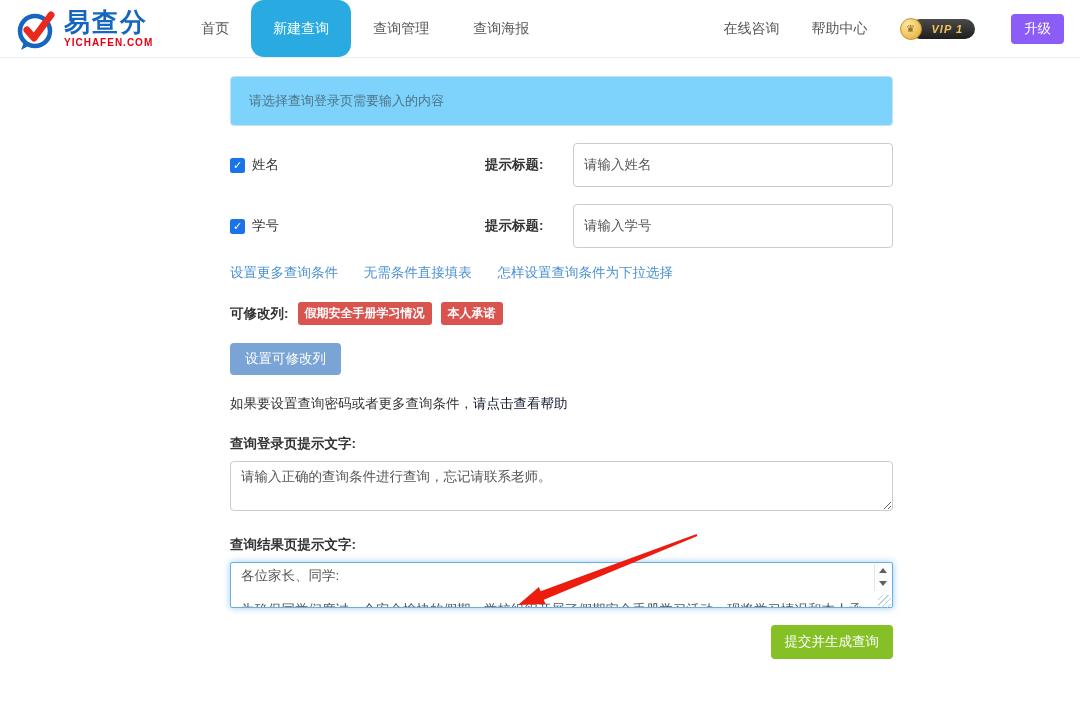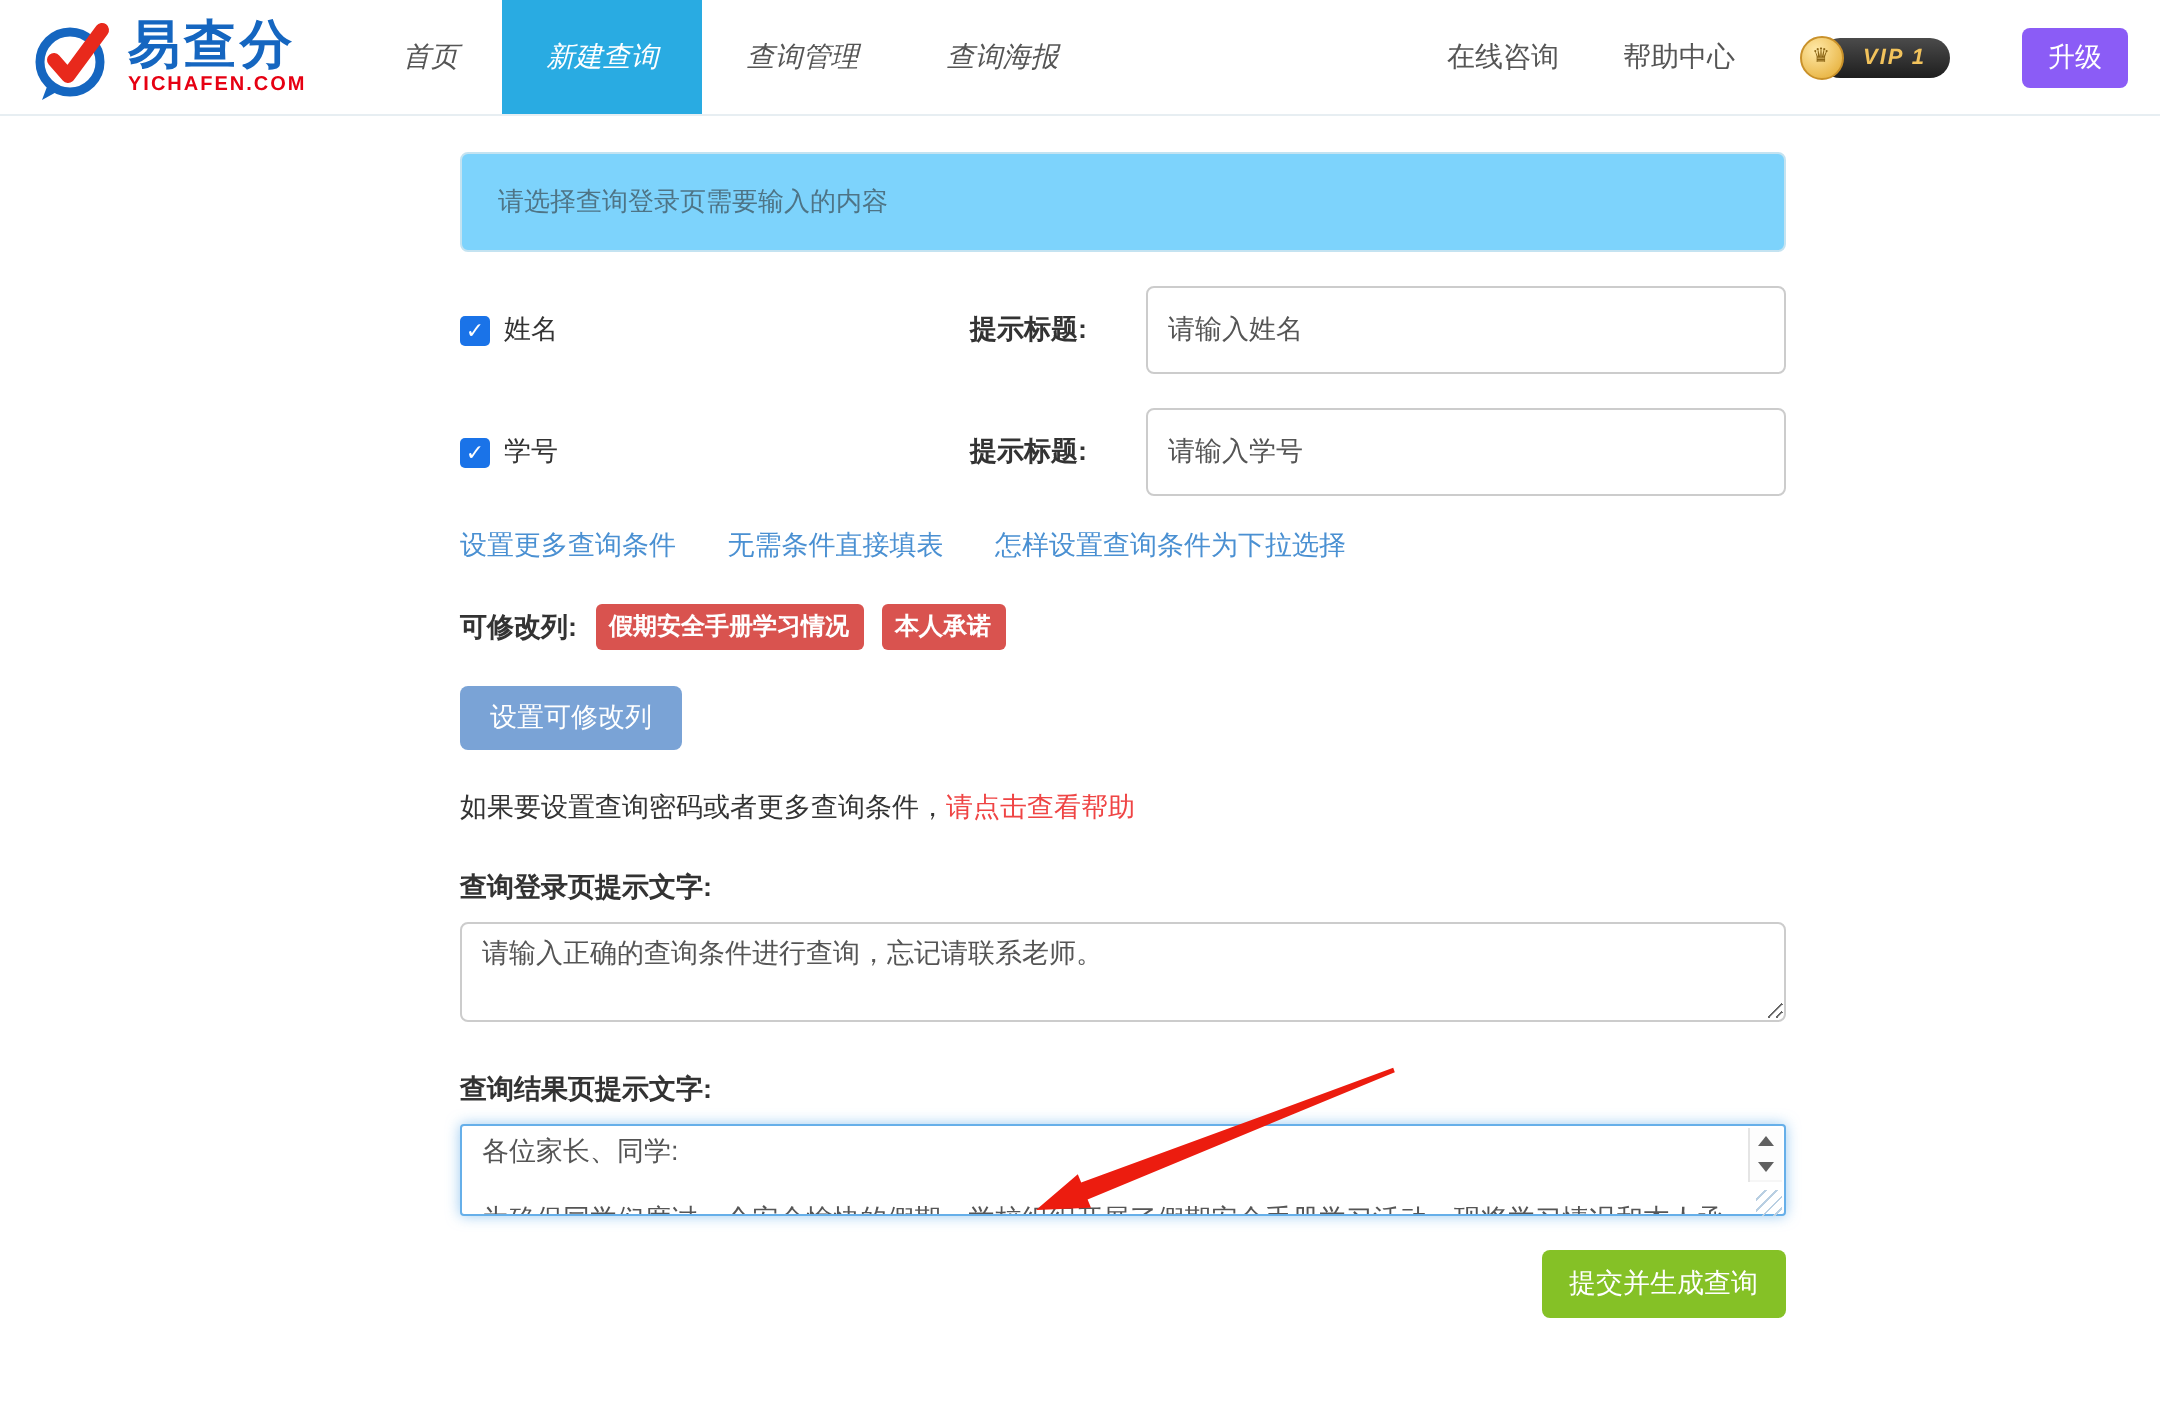--- a/index.html
+++ b/index.html
@@ -10,22 +10,22 @@
     color:#333; font-size:14px;
   }
 
   
   .header { height:58px; display:flex; align-items:stretch; border-bottom:1px solid #e7eef2; background:#fff; }
   .logo { display:flex; align-items:center; padding:0 10px 0 14px; }
   .logo-text { margin-left:6px; line-height:1; }
   .logo-cn { font-size:26px; font-weight:bold; color:#1566c0; letter-spacing:2px; }
   .logo-en { font-size:10px; font-weight:bold; color:#e60012; letter-spacing:1px; margin-top:3px; }
   .nav { display:flex; align-items:stretch; margin-left:16px; }
-  .nav-item { display:flex; align-items:center; padding:4px 22px; font-size:14px; color:#555; cursor:pointer;font-style:italic; }
-  .nav-item.active { background:#29abe2; color:#fff; }
+  .nav-item { display:flex; align-items:center; padding:4px 22px; font-size:14px; color:#555; cursor:pointer; }
+  .nav-item.active { background:#29abe2; color:#fff;border-radius:13px; }
   .header-right { margin-left:auto; display:flex; align-items:center; padding-right:16px; }
   .hr-link { font-size:14px; color:#555; margin-right:32px; cursor:pointer; }
   .vip-widget { position:relative; height:22px; margin-right:36px; cursor:pointer; }
   .vip-pill { height:20px; margin-left:10px; margin-top:1px; background:linear-gradient(#4b4b4b,#1e1e1e);
     border-radius:10px; color:#f0c círculo; padding:0 12px 0 22px; display:flex; align-items:center; }
   .vip-text { font-size:11px; font-weight:bold; font-style:italic; color:#f2c35c; letter-spacing:1px; }
   .vip-medal { position:absolute; left:0; top:0; width:22px; height:22px; border-radius:50%;
     background:radial-gradient(circle at 35% 30%, #ffe9a8, #e3a82c); border:1px solid #c9912a;
     display:flex; align-items:center; justify-content:center; font-size:10px; color:#8a6414; }
   .upgrade-btn { background:#8b5cf6; color:#fff; font-size:13.5px; border:none; border-radius:4px;
@@ -52,21 +52,21 @@
 
   .editable-row { margin-top:20px; display:flex; align-items:center; }
   .bold-label { font-size:13.5px; font-weight:bold; color:#333;text-align:center; }
   .badge-red { background:#d9534f; color:#fff; font-size:12px; font-weight:bold; border-radius:3px;
     padding:3px 7px; margin-left:9px; cursor:pointer; }
 
   .btn-blue { margin-top:18px; background:#7aa3d6; color:#fff; border:none; border-radius:4px;
     font-size:13.5px; padding:7px 15px; cursor:pointer; }
 
   .help-line { margin-top:20px; font-size:13.5px; color:#333; }
-  .help-line a { color:#ef4444; text-decoration:none; cursor:pointer; }
+  .help-line a { color:#0f172a; text-decoration:none; cursor:pointer; }
 
   .ta-label { margin-top:22px; font-size:13.5px; font-weight:bold; color:#333; }
 
   .ta1 { margin-top:8px; width:100%; height:50px; border:1px solid #ccc; border-radius:4px;
     padding:6px 10px; font-size:13.5px; color:#555; font-family:inherit; resize:both; line-height:18px; }
 
   .ta2-wrap { position:relative; margin-top:8px; }
   .ta2 { width:100%; height:46px; border:1px solid #66afe9; border-radius:2px;
     box-shadow:0 0 7px rgba(102,175,233,.65); padding:4px 28px 0 10px; font-size:13.5px; color:#555;
     font-family:inherit; resize:none; overflow:hidden; line-height:17px; outline:none; }

